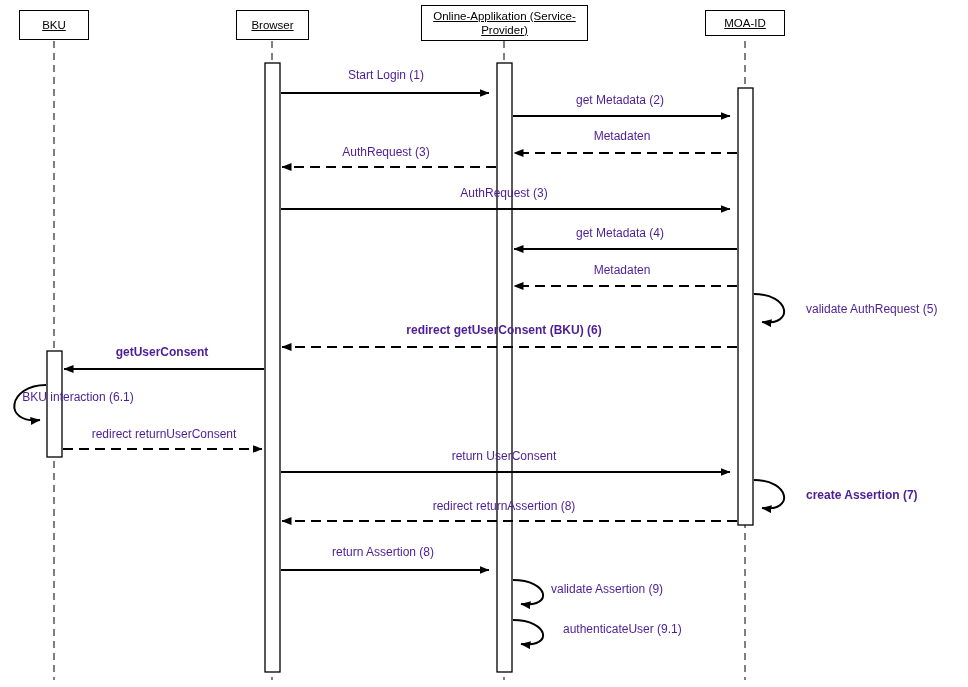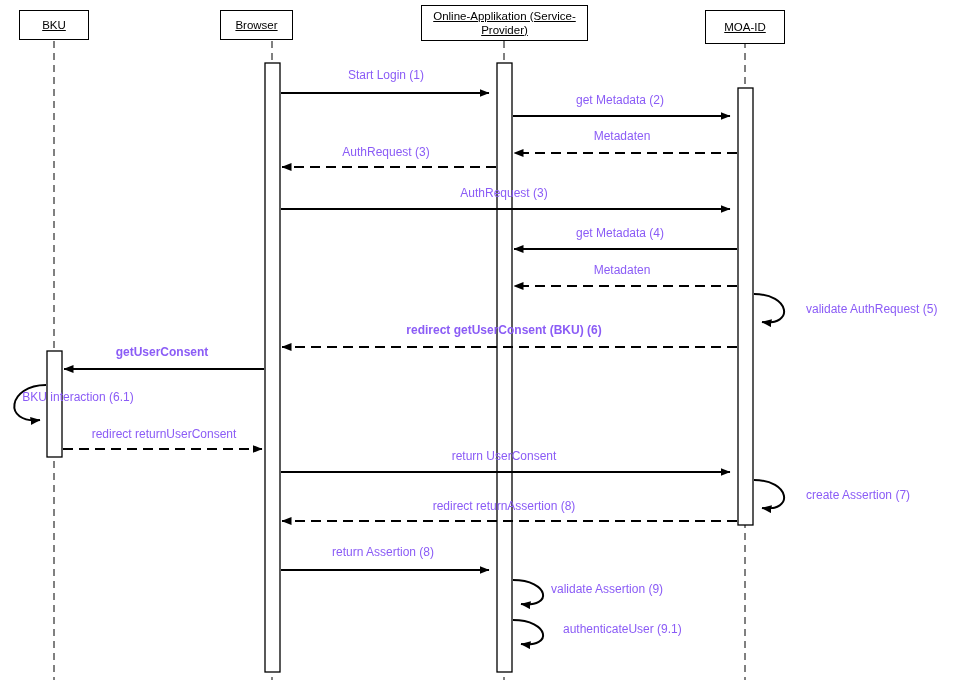--- a/index.html
+++ b/index.html
@@ -35,21 +35,21 @@
     color: #000000;
     line-height: 1.25;
     padding: 2px 4px;
   }
   .lifeline-box span {
     text-decoration: underline;
   }
   .msg-label {
     position: absolute;
     font-size: 12px;
-    color: #8b5cf6;
+    color: #4c1d95;
     white-space: nowrap;
     background: transparent;
   }
   .msg-label.center {
     transform: translateX(-50%);
     text-align: center;
   }
 </style>
 </head>
 <body>
@@ -119,42 +119,42 @@
 
       <path d="M513,580 C549,580 554,608 521,604" stroke-width="2" marker-end="url(#arrowFilled)"></path>
 
       <path d="M513,620 C549,620 554,648 521,644" stroke-width="2" marker-end="url(#arrowFilled)"></path>
     </g>
   </svg>
 
   <div class="lifeline-box" style="left:19px; top:10px; width:70px; height:30px;">
     <span>BKU</span>
   </div>
-  <div class="lifeline-box" style="left:220px; top:10px; width:73px; height:30px;">
+  <div class="lifeline-box" style="left:236px; top:10px; width:73px; height:30px;">
     <span>Browser</span>
   </div>
   <div class="lifeline-box" style="left:421px; top:5px; width:167px; height:36px;">
     <span>Online-Applikation (Service-Provider)</span>
   </div>
-  <div class="lifeline-box" style="left:705px; top:10px; width:80px; height:34px;">
+  <div class="lifeline-box" style="left:705px; top:10px; width:80px; height:26px;">
     <span>MOA-ID</span>
   </div>
 
   <div class="msg-label center" style="left:386px; top:68px;">Start Login (1)</div>
   <div class="msg-label center" style="left:620px; top:93px;">get Metadata (2)</div>
   <div class="msg-label center" style="left:622px; top:129px;">Metadaten</div>
   <div class="msg-label center" style="left:386px; top:145px;">AuthRequest (3)</div>
   <div class="msg-label center" style="left:504px; top:186px;">AuthRequest (3)</div>
   <div class="msg-label center" style="left:620px; top:226px;">get Metadata (4)</div>
   <div class="msg-label center" style="left:622px; top:263px;">Metadaten</div>
   <div class="msg-label" style="left:806px; top:302px;">validate AuthRequest (5)</div>
   <div class="msg-label center" style="left:504px; top:323px;font-weight:bold;">redirect getUserConsent (BKU) (6)</div>
   <div class="msg-label center" style="left:162px; top:345px;font-weight:bold;">getUserConsent</div>
   <div class="msg-label center" style="left:78px; top:390px;">BKU interaction (6.1)</div>
   <div class="msg-label center" style="left:164px; top:427px;">redirect returnUserConsent</div>
   <div class="msg-label center" style="left:504px; top:449px;">return UserConsent</div>
-  <div class="msg-label" style="left:806px; top:488px;">create Assertion (7)</div>
+  <div class="msg-label" style="left:806px; top:488px;font-weight:bold;">create Assertion (7)</div>
   <div class="msg-label center" style="left:504px; top:499px;">redirect returnAssertion (8)</div>
   <div class="msg-label center" style="left:383px; top:545px;">return Assertion (8)</div>
   <div class="msg-label" style="left:551px; top:582px;">validate Assertion (9)</div>
   <div class="msg-label" style="left:563px; top:622px;">authenticateUser (9.1)</div>
 
 </div>
 
 </body></html>

